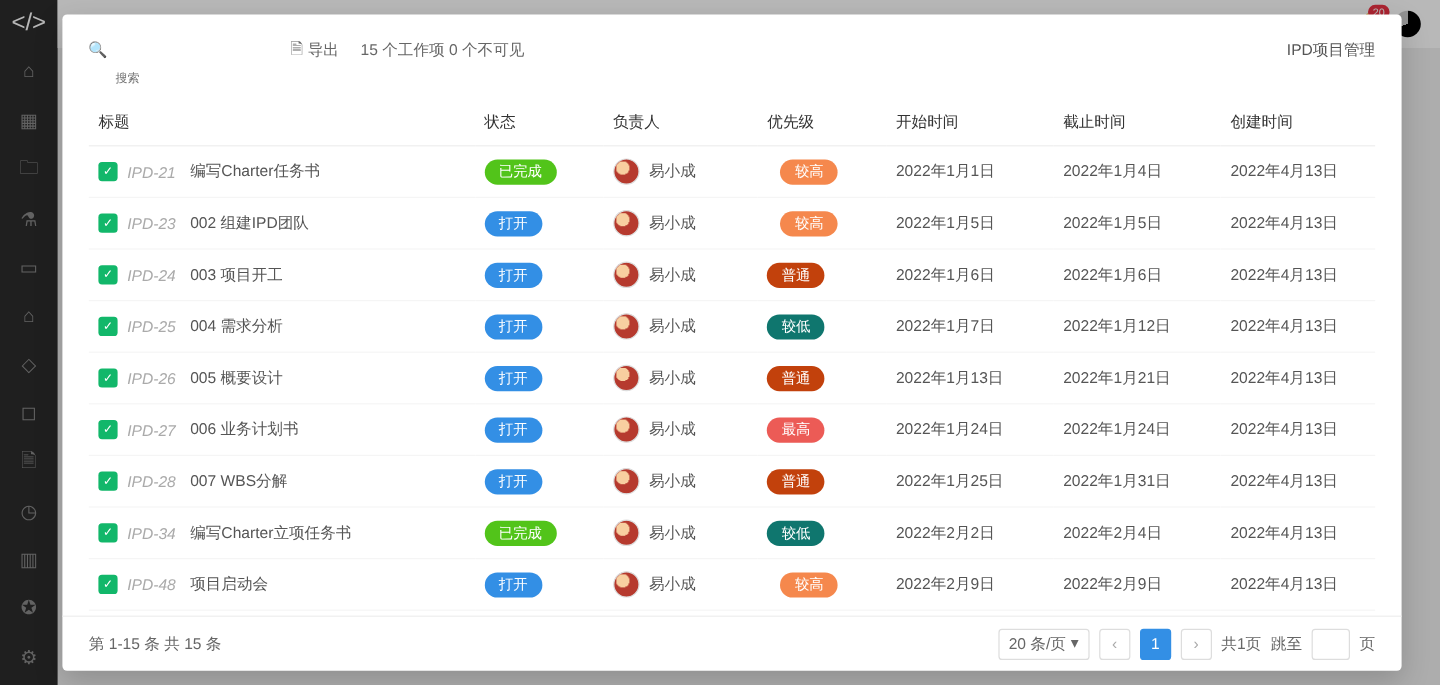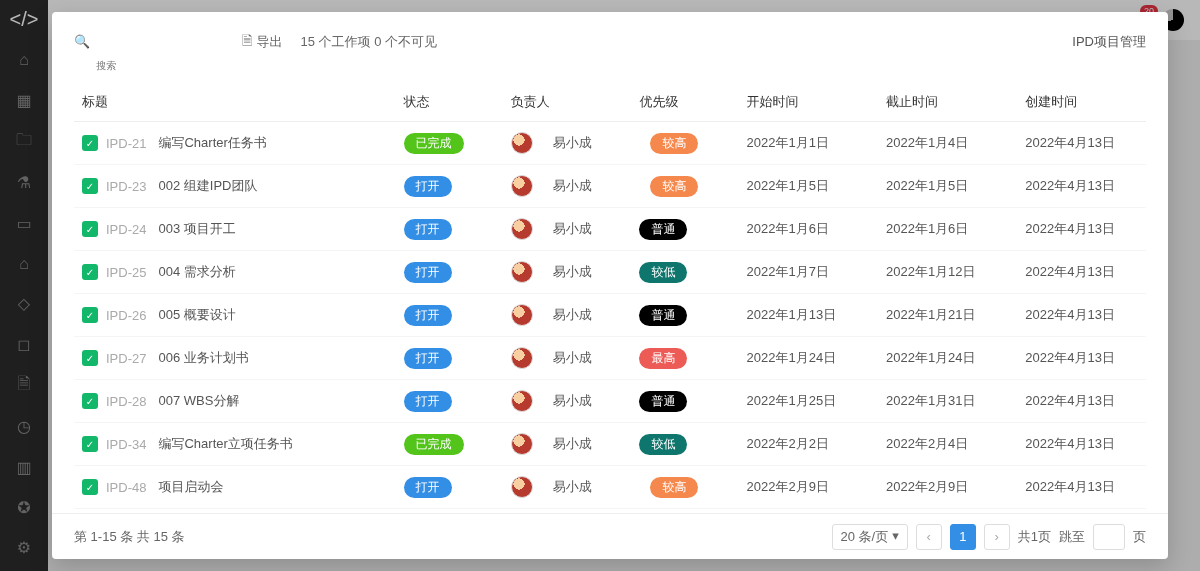--- a/index.html
+++ b/index.html
@@ -31,33 +31,33 @@
 .export-btn { display:flex; align-items:center; gap:4px; color:#666; cursor:pointer; }
 .tool-right { margin-left:auto; color:#555; }
 
 .table-wrap { flex:1; overflow:auto; padding:0 22px; }
 table { width:100%; border-collapse:collapse; font-size:13px; }
 thead th { text-align:left; font-weight:500; color:#333; padding:10px 8px; border-bottom:1px solid #eee; }
 tbody td { padding:10px 8px; color:#555; border-bottom:1px solid #f5f5f5; white-space:nowrap; }
 
 .title-cell { display:flex; align-items:center; gap:8px; }
 .chk { width:16px; height:16px; border-radius:3px; background:#12b76a; display:flex; align-items:center; justify-content:center; color:#fff; font-size:10px; flex-shrink:0; }
-.tid { color:#aaa; margin-right:4px; }
+.tid { color:#aaa; margin-right:4px;font-style:italic; }
 
 .status-pill { display:inline-block; padding:2px 12px; border-radius:11px; font-size:12px; color:#fff; }
 .st-done { background:#52c41a; }
 .st-open { background:#338fe5; }
 
 .prio-pill { display:inline-block; padding:2px 12px; border-radius:11px; font-size:12px; color:#fff; }
 .pr-higher { background:#f5884d;margin-left:11px; }
-.pr-normal { background:#000000; }
+.pr-normal { background:#c2410c; }
 .pr-lower  { background:#0f766e; }
 .pr-highest{ background:#ec5b56; }
 
-.assignee { display:flex; align-items:center; gap:20px; }
+.assignee { display:flex; align-items:center; gap:8px; }
 .av { width:22px; height:22px; border-radius:50%; background:radial-gradient(circle at 35% 35%, #f8cfa0 0 30%, #b63a2e 31% 100%); border:1px solid #ddd; flex-shrink:0; }
 
 
 .pager { height:46px; border-top:1px solid #eee; display:flex; align-items:center; padding:0 22px; font-size:13px; color:#666; }
 .pager .summary { }
 .pager .ctrls { margin-left:auto; display:flex; align-items:center; gap:8px; }
 .pg-sel { border:1px solid #ddd; padding:3px 8px; border-radius:3px; display:flex; align-items:flex-start; gap:4px; }
 .pg-btn { width:26px; height:26px; border:1px solid #ddd; border-radius:3px; display:flex; align-items:center; justify-content:center; color:#aaa; }
 .pg-btn.active { background:#338fe5; color:#fff; border-color:#338fe5; }
 .pg-input { width:32px; border:1px solid #ddd; border-radius:3px; height:26px; text-align:center; }

